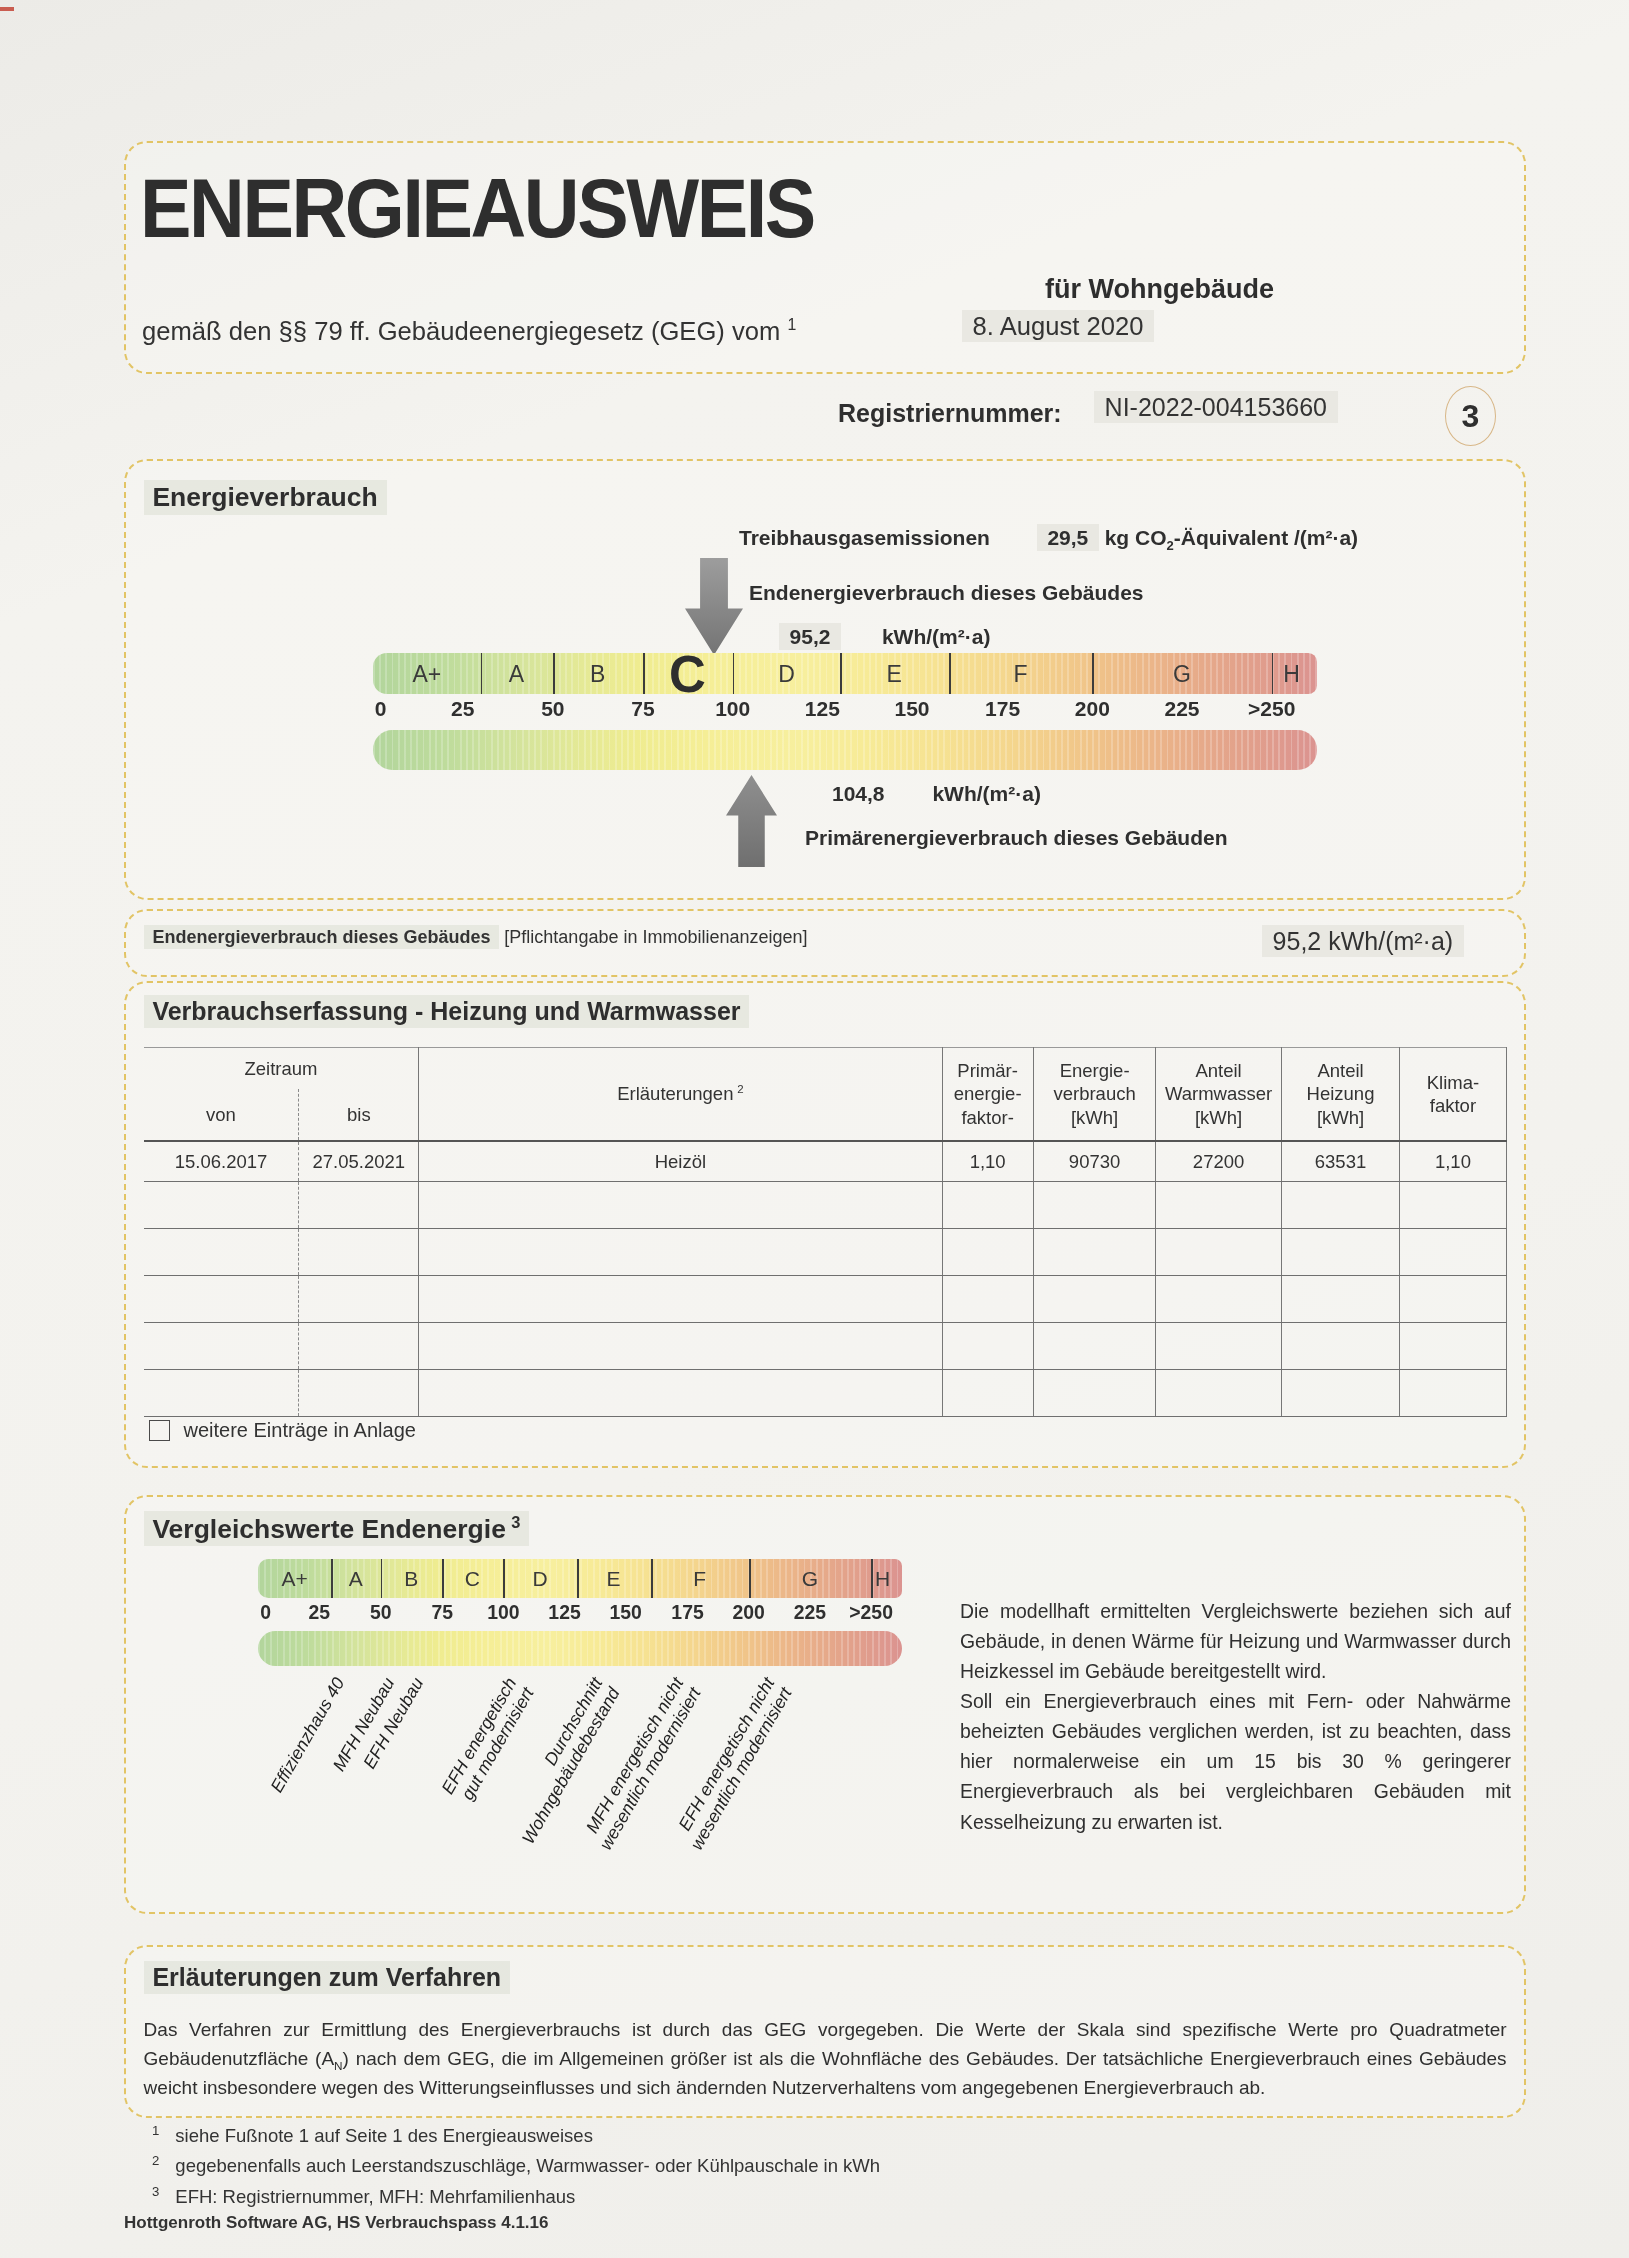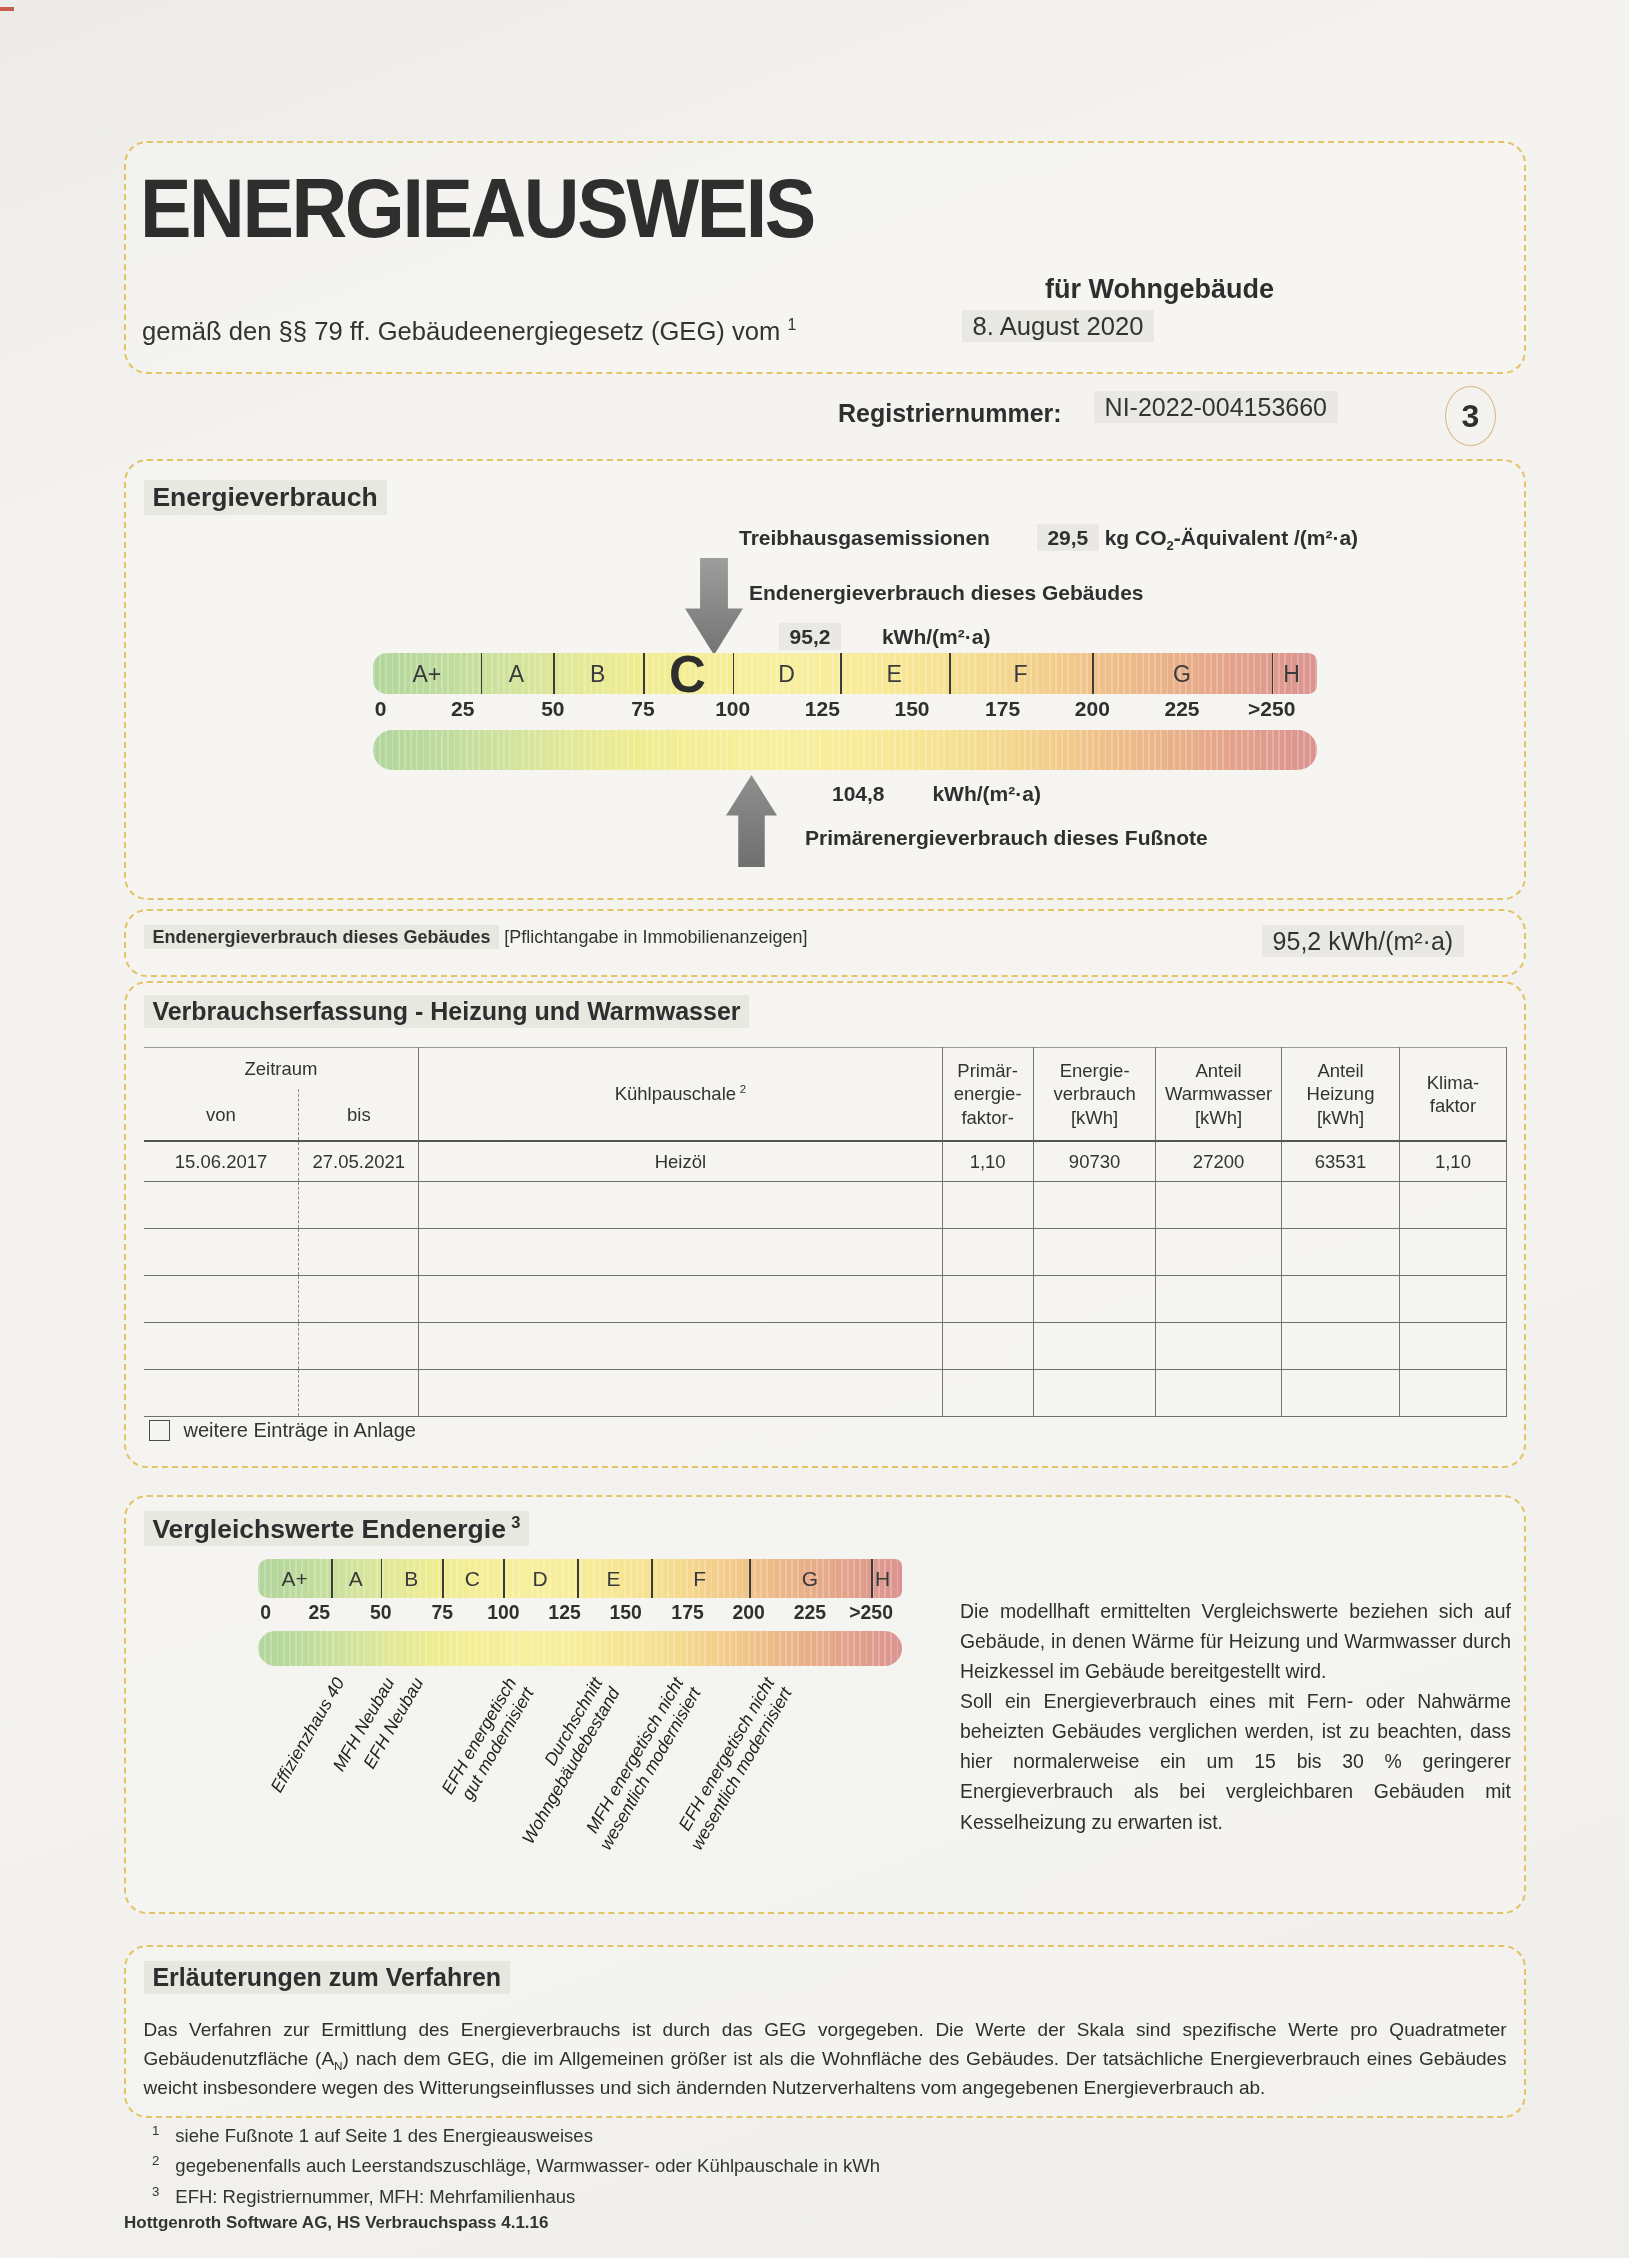--- a/index.html
+++ b/index.html
@@ -160,21 +160,21 @@
       <span style="left:95.2%">&gt;250</span>
     </div>
 
     <div class="band" style="left:247px;top:269px;width:944px;height:40px;border-radius:19.4px;"></div>
 
     <div class="arrow-up" style="left:600px;top:314px;width:51px;height:92px;"></div>
     <div class="lbl24" style="left:706px;top:321px;">
       <span>104,8</span>
       <span style="margin-left:42px;">kWh/(m²·a)</span>
     </div>
-    <div class="lbl24" style="left:679px;top:365px;">Primärenergieverbrauch dieses Fußnote</div>
+    <div class="lbl24" style="left:679px;top:365px;">Primärenergieverbrauch dieses Gebäuden</div>
   </div>
 
   <div class="box" style="left:124px;top:909px;width:1398px;height:64px;">
     <div style="position:absolute;left:17.6px;top:16px;font-size:18px;white-space:nowrap;">
       <span class="b smudge">Endenergieverbrauch dieses Gebäudes</span>
       <span>[Pflichtangabe in Immobilienanzeigen]</span>
     </div>
     <div style="position:absolute;left:1136px;top:16px;font-size:25px;"><span class="hl">95,2 kWh/(m²·a)</span></div>
   </div>
 
@@ -189,21 +189,21 @@
             <col style="width:38.4%">
             <col style="width:6.7%">
           <col style="width:9.0%">
             <col style="width:9.2%">
             <col style="width:8.7%">
             <col style="width:7.8%">
         </colgroup>
         <thead>
           <tr class="h1">
             <th colspan="2">Zeitraum</th>
-            <th rowspan="2" class="hdr-b"><span>Kühlpauschale</span> <sup>2</sup></th>
+            <th rowspan="2" class="hdr-b"><span>Erläuterungen</span> <sup>2</sup></th>
             <th rowspan="2" class="hdr-b pre">Primär-
 energie-
 faktor-</th>
             <th rowspan="2" class="hdr-b pre">Energie-
 verbrauch
 [kWh]</th>
             <th rowspan="2" class="hdr-b pre">Anteil
 Warmwasser
 [kWh]</th>
             <th rowspan="2" class="hdr-b pre">Anteil

